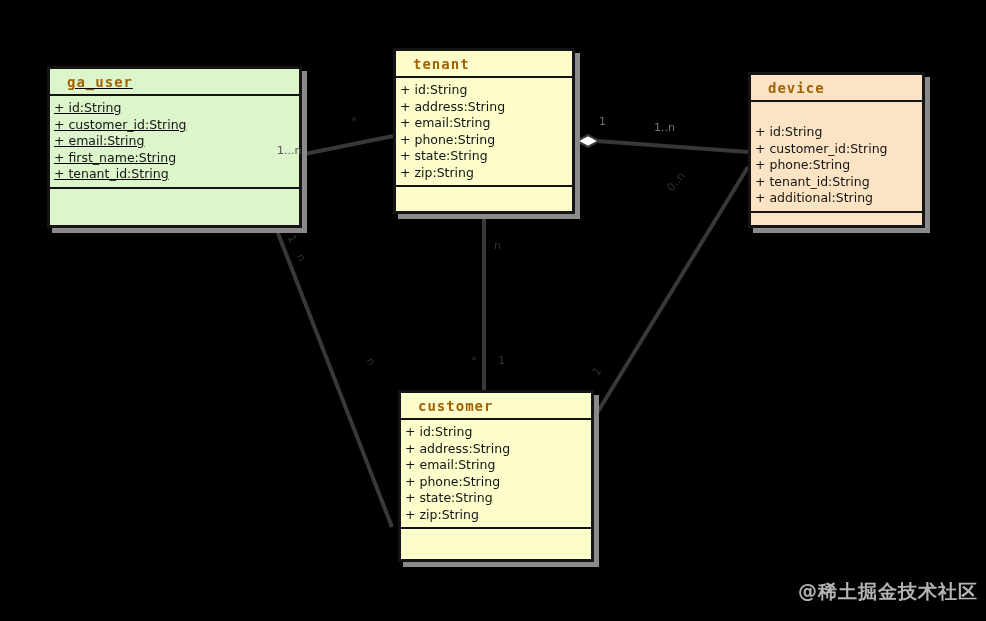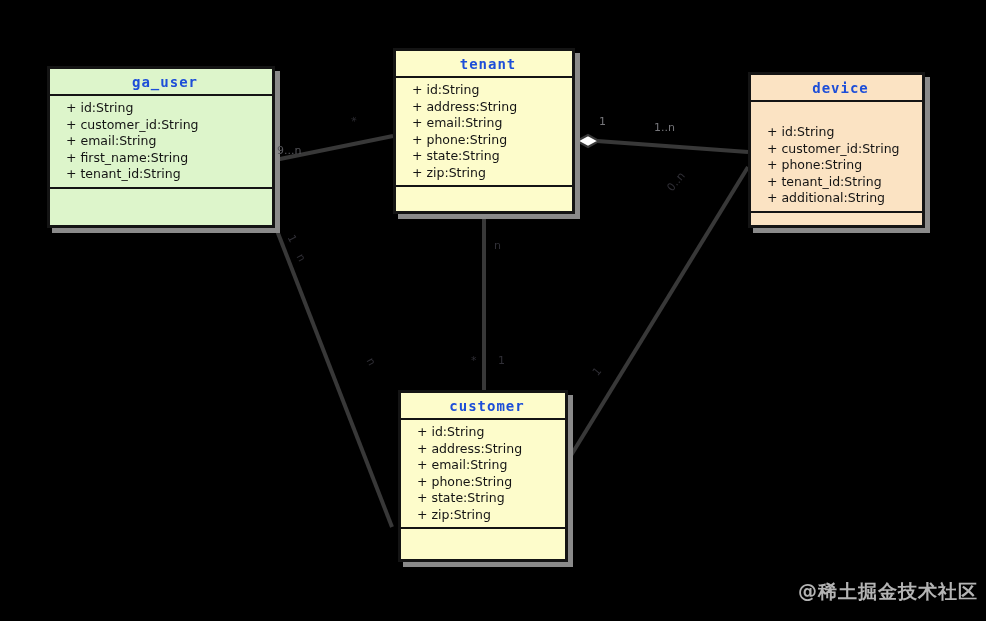--- a/index.html
+++ b/index.html
@@ -27,29 +27,28 @@
     z-index: 2;
   }
   .fill-green  { background: #ddf5cb; }
   .fill-yellow { background: #fdfccb; }
   .fill-peach  { background: #fbe3c3; gap: 18px; }
   .entity-title {
     font-family: "DejaVu Sans Mono", monospace;
     font-weight: bold;
     font-size: 14px;
     letter-spacing: 1px;
-    color: #1d4ed8;
-    text-align: center;
-    padding: 5px 0 4px 8px;
+    color: #a16207;
+    padding: 5px 0 4px 17px;
     border-bottom: 2px solid #141414;
     flex: 0 0 auto;
   }
   .entity-attrs {
     flex: 0 0 auto;
-    padding: 4px 6px 4px 16px;
+    padding: 4px 6px 4px 4px;
     border-bottom: 2px solid #141414;
   }
   .attr {
     font-size: 12.5px;
     line-height: 16.5px;
     color: #141414;
     white-space: nowrap;
   }
   .entity-methods { flex: 1 1 auto; }
   .mult {
@@ -82,21 +81,21 @@
 
   <svg id="edge-layer" viewBox="0 0 986 621" xmlns="http://www.w3.org/2000/svg">
     <line x1="275" y1="160" x2="393" y2="136" stroke="#383838" stroke-width="4"></line>
     <line x1="597" y1="141" x2="748" y2="152" stroke="#383838" stroke-width="4"></line>
     <polygon points="577,141 588,135 599,141 588,147" fill="#ffffff" stroke="#383838" stroke-width="2"></polygon>
     <line x1="484" y1="214" x2="484" y2="390" stroke="#383838" stroke-width="4"></line>
     <line x1="276" y1="228" x2="392" y2="527" stroke="#383838" stroke-width="4"></line>
     <line x1="748" y1="167" x2="570" y2="457" stroke="#383838" stroke-width="4"></line>
   </svg>
 
-  <div class="entity fill-green" style="left:47px; top:66px; width:228px; height:162px;">
+  <div class="entity fill-green" style="left:47px; top:66px; width:255px; height:162px;text-decoration:underline;">
     <div class="entity-title">ga_user</div>
     <div class="entity-attrs">
       <div class="attr">+ id:String</div>
       <div class="attr">+ customer_id:String</div>
       <div class="attr">+ email:String</div>
       <div class="attr">+ first_name:String</div>
       <div class="attr">+ tenant_id:String</div>
     </div>
     <div class="entity-methods"></div>
   </div>
@@ -119,34 +118,34 @@
     <div class="entity-attrs">
       <div class="attr">+ id:String</div>
       <div class="attr">+ customer_id:String</div>
       <div class="attr">+ phone:String</div>
       <div class="attr">+ tenant_id:String</div>
       <div class="attr">+ additional:String</div>
     </div>
     <div class="entity-methods"></div>
   </div>
 
-  <div class="entity fill-yellow" style="left:398px; top:390px; width:170px; height:172px;">
+  <div class="entity fill-yellow" style="left:398px; top:390px; width:196px; height:172px;">
     <div class="entity-title">customer</div>
     <div class="entity-attrs">
       <div class="attr">+ id:String</div>
       <div class="attr">+ address:String</div>
       <div class="attr">+ email:String</div>
       <div class="attr">+ phone:String</div>
       <div class="attr">+ state:String</div>
       <div class="attr">+ zip:String</div>
     </div>
     <div class="entity-methods"></div>
   </div>
 
-  <span class="mult dim" style="left:277px; top:145px;">9...n</span>
+  <span class="mult dim" style="left:277px; top:145px;">1...n</span>
   <span class="mult faint" style="left:352px; top:116px; transform:rotate(-15deg);">*</span>
 
   <span class="mult" style="left:599px; top:116px;">1</span>
   <span class="mult" style="left:654px; top:122px;">1..n</span>
 
   <span class="mult faint" style="left:494px; top:240px;">n</span>
   <span class="mult faint" style="left:471px; top:355px;">*</span>
   <span class="mult faint" style="left:498px; top:355px;">1</span>
 
   <span class="mult faint" style="left:288px; top:233px; transform:rotate(62deg);">1</span>

